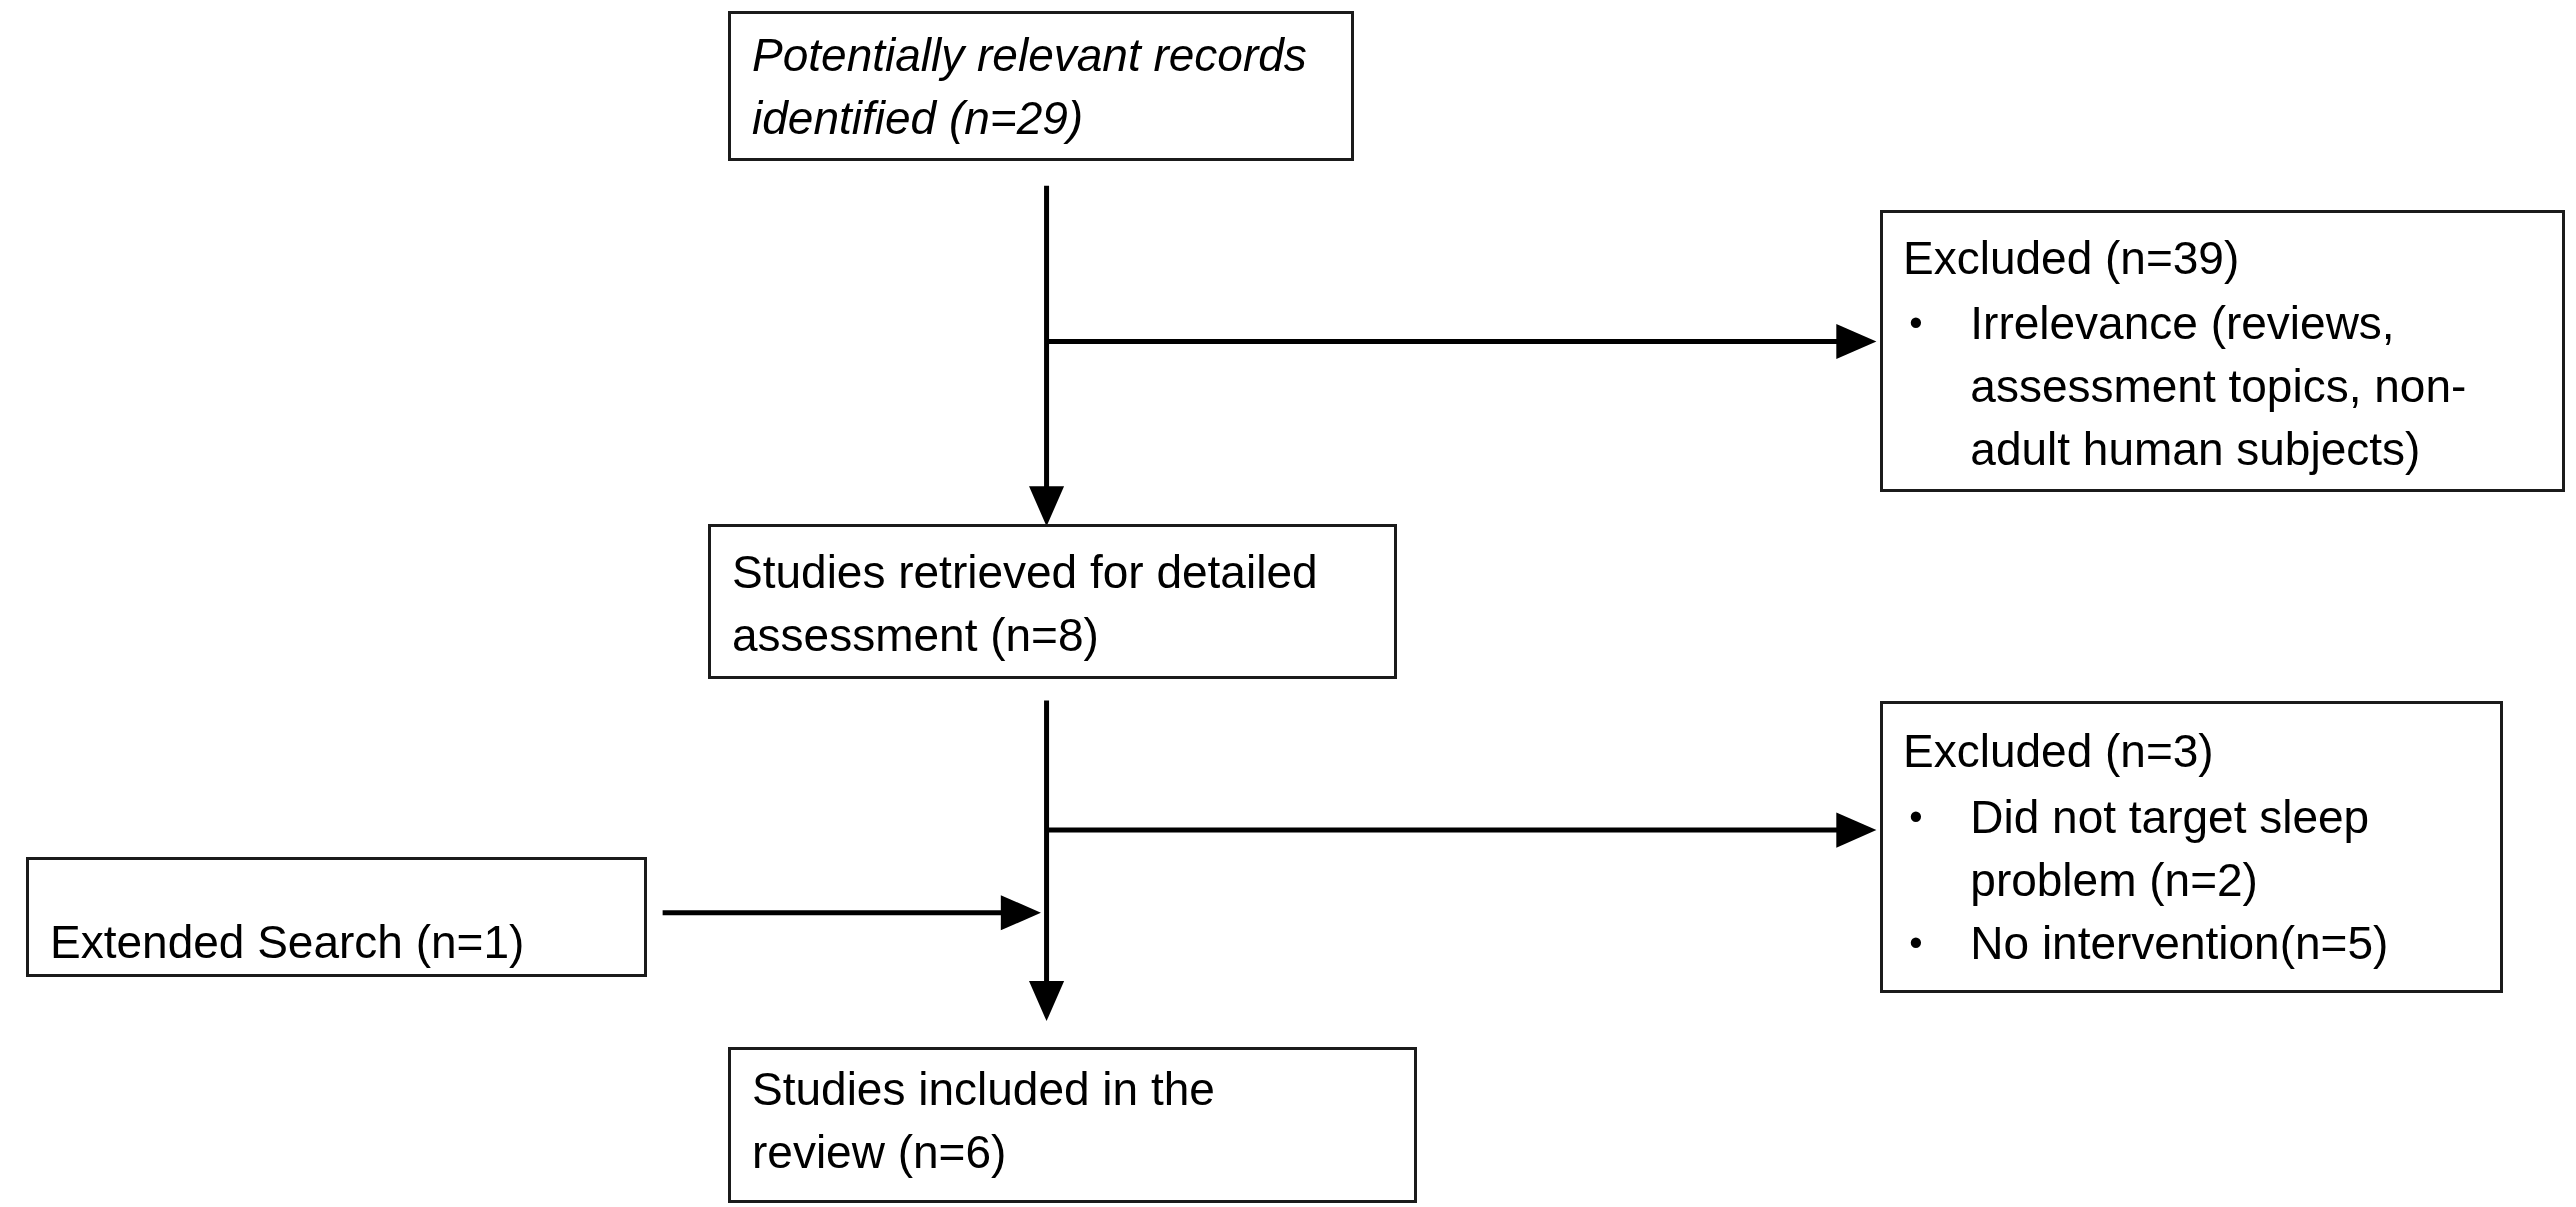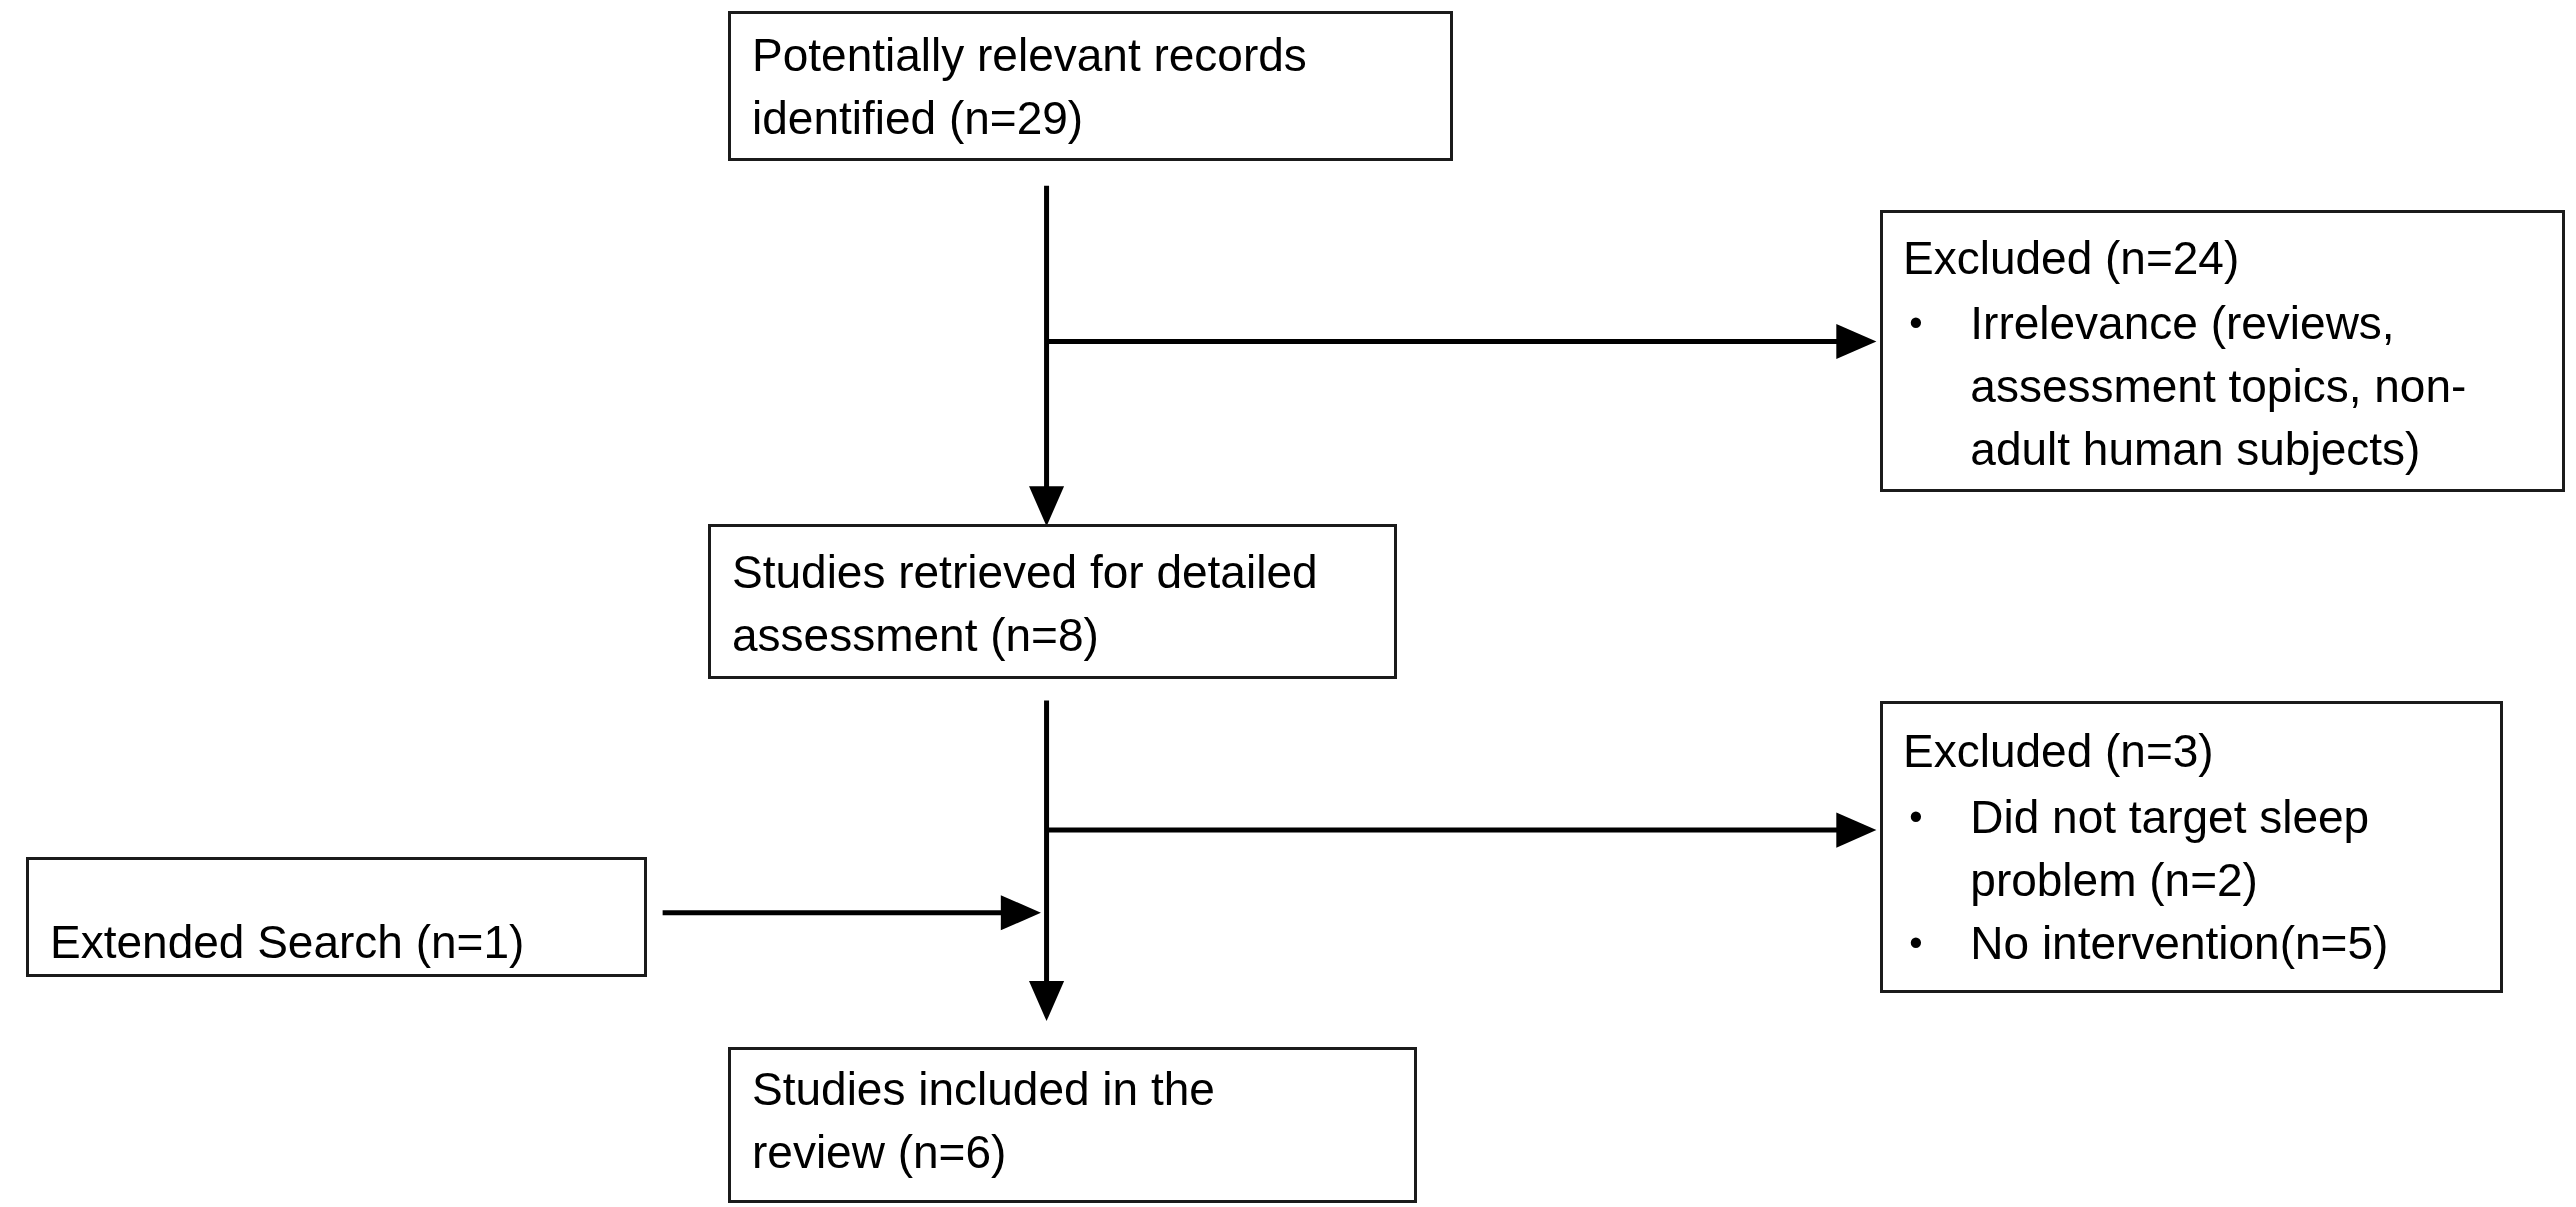--- a/index.html
+++ b/index.html
@@ -35,21 +35,21 @@
   }
   .box {
     position: absolute;
     background: #ffffff;
     border: 3.8px solid #1b1b1b;
     box-sizing: border-box;
     font-size: 46px;
     line-height: 63px;
     letter-spacing: 0;
   }
-  .box-identified   { left: 728px; top: 11.3px;   width: 725px; height: 150px; padding: 10px 17.5px 0 21px; }
+  .box-identified   { left: 728px; top: 11.3px;   width: 626px; height: 150px; padding: 10px 17.5px 0 21px; font-style: italic; }
   .box-excluded-screening { left: 1880px; top: 210px;  width: 685px; height: 282px; padding: 13.8px 69px 0 20px; }
   .box-retrieved    { left: 708px; top: 524px;  width: 689px; height: 155px; padding: 13.8px 17.5px 0 21px; }
   .box-excluded-assessment { left: 1880px; top: 701px; width: 623px; height: 292px; padding: 16.3px 69px 0 20px; }
   .box-extended     { left: 26px;   top: 857px; width: 621px;  height: 120px; display: flex; align-items: flex-end; padding: 0 12.5px 0 21px; }
   .box-included     { left: 728px; top: 1047px; width: 689px; height: 156px; padding: 7.5px 17.5px 0 21px; }
   .bullet-list { margin-top: 2.5px; }
   .bullet-row { display: flex; align-items: flex-start; }
   .bullet-marker {
     flex: none;
     margin-left: 6.3px;
@@ -86,21 +86,21 @@
       <polygon class="arrowhead" points="1598,1429 1598,1485 1662,1457"></polygon>
     </g>
   </svg>
 
   <div class="box box-identified">
     <div>Potentially relevant records</div>
     <div>identified (n=29)</div>
   </div>
 
   <div class="box box-excluded-screening">
-    <div>Excluded (n=24)</div>
+    <div>Excluded (n=39)</div>
     <div class="bullet-list">
       <div class="bullet-row">
         <span class="bullet-marker">•</span>
         <span class="bullet-text">Irrelevance (reviews, assessment topics, non-adult human subjects)</span>
       </div>
     </div>
   </div>
 
   <div class="box box-retrieved">
     <div>Studies retrieved for detailed</div>

